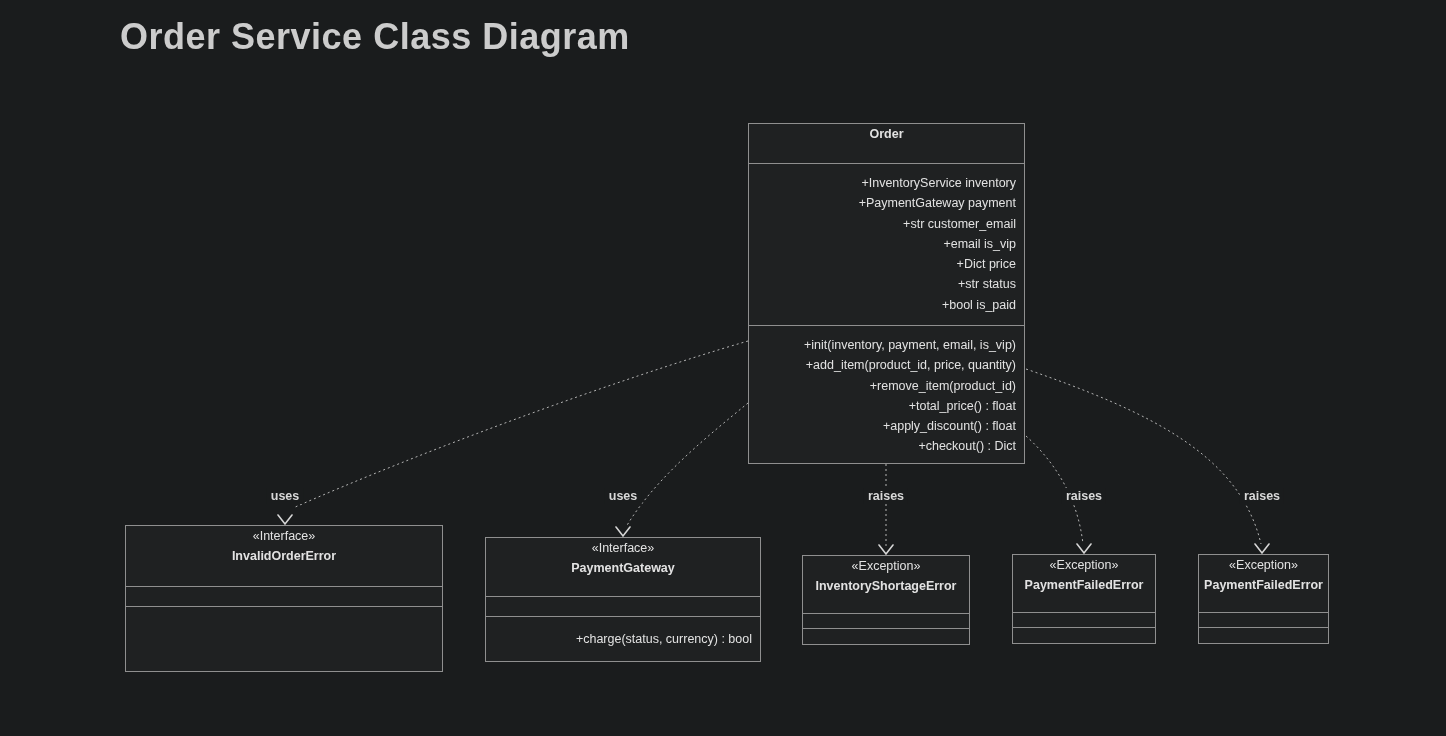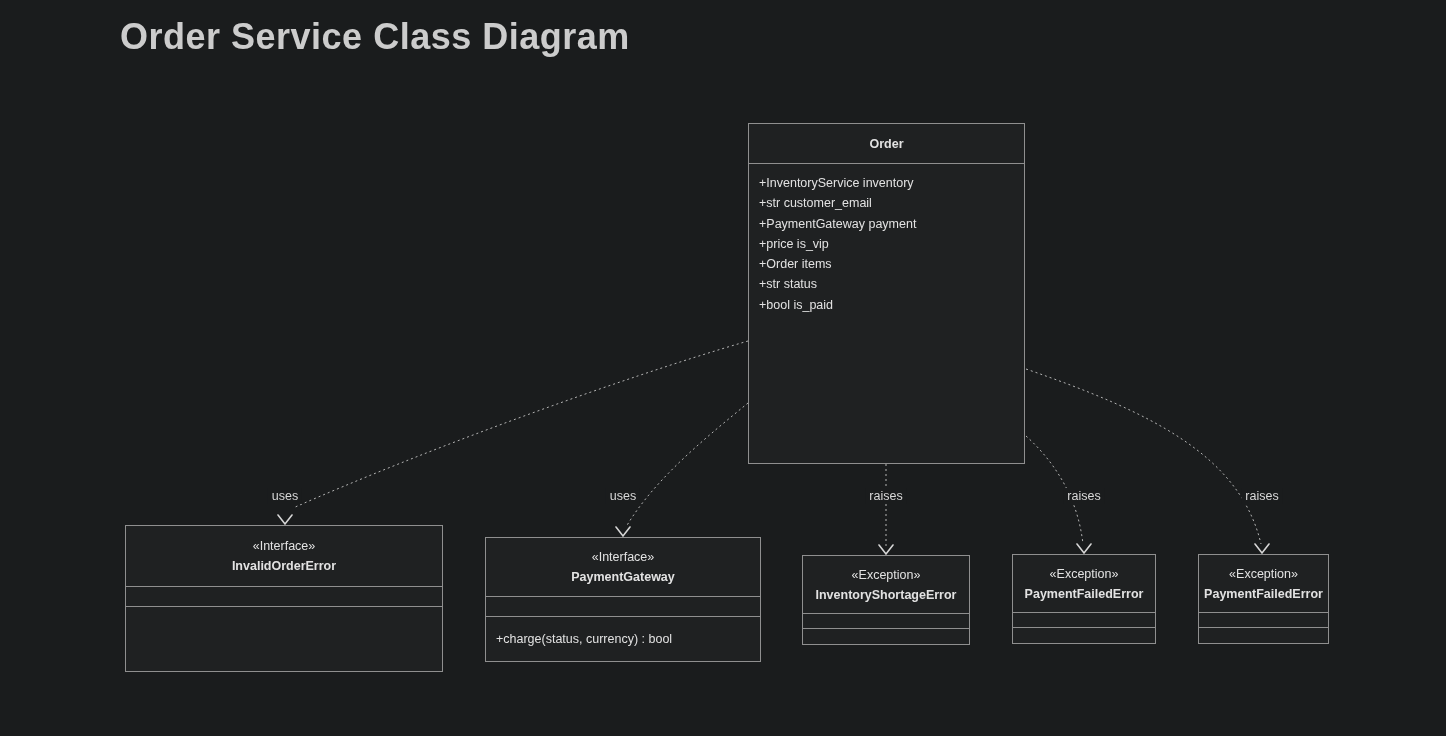--- a/index.html
+++ b/index.html
@@ -36,38 +36,37 @@
     position: absolute;
     background: var(--node-fill);
     border: 1px solid var(--node-border);
     color: var(--text);
     font-size: 12.5px;
   }
   .uml-title {
     display: flex;
     flex-direction: column;
     align-items: center;
-    justify-content: center;
     border-bottom: 1px solid var(--node-border);
     line-height: 20px;
     text-align: center;
     white-space: nowrap;
   }
   .uml-name { font-weight: 700; }
   .uml-section { border-bottom: 1px solid var(--node-border); }
   .uml-section:last-child { border-bottom: none; }
   .uml-members { padding: 9px 8px 0 10px; }
-  .member { line-height: 20.3px; white-space: nowrap; }
+  .member { line-height: 20.3px; white-space: nowrap; text-align: right; }
   .edge-label {
     position: absolute;
     transform: translate(-50%, -50%);
     background: var(--background);
     color: #d8d8d8;
     font-size: 12.5px;
-    font-weight: 400;
+    font-weight: 700;
     padding: 1px 4px;
     white-space: nowrap;
   }
   
   #box-order { left: 748px; top: 123px; width: 277px; height: 341px; }
   #box-order .uml-title { height: 40px; }
   #box-order .attrs { height: 162px; }
   #box-inventory-service { left: 125px; top: 525px; width: 318px; height: 147px; }
   #box-inventory-service .uml-title { height: 61px; }
   #box-inventory-service .empty { height: 20px; }
@@ -112,26 +111,34 @@
   <div class="edge-label" style="left:886px; top:496px;">raises</div>
   <div class="edge-label" style="left:1084px; top:496px;">raises</div>
   <div class="edge-label" style="left:1262px; top:496px;">raises</div>
 
   <div class="uml-box" id="box-order">
     <div class="uml-title">
       <span class="uml-name">Order</span>
     </div>
     <div class="uml-section uml-members attrs">
       <div class="member">+InventoryService inventory</div>
+      <div class="member">+PaymentGateway payment</div>
       <div class="member">+str customer_email</div>
-      <div class="member">+PaymentGateway payment</div>
-      <div class="member">+price is_vip</div>
-      <div class="member">+Order items</div>
+      <div class="member">+email is_vip</div>
+      <div class="member">+Dict price</div>
       <div class="member">+str status</div>
       <div class="member">+bool is_paid</div>
+    </div>
+    <div class="uml-section uml-members">
+      <div class="member">+init(inventory, payment, email, is_vip)</div>
+      <div class="member">+add_item(product_id, price, quantity)</div>
+      <div class="member">+remove_item(product_id)</div>
+      <div class="member">+total_price() : float</div>
+      <div class="member">+apply_discount() : float</div>
+      <div class="member">+checkout() : Dict</div>
     </div>
   </div>
 
   <div class="uml-box" id="box-inventory-service">
     <div class="uml-title">
       <span class="stereotype">«Interface»</span>
       <span class="uml-name">InvalidOrderError</span>
     </div>
     <div class="uml-section empty"></div>
     <div class="uml-section uml-members">

